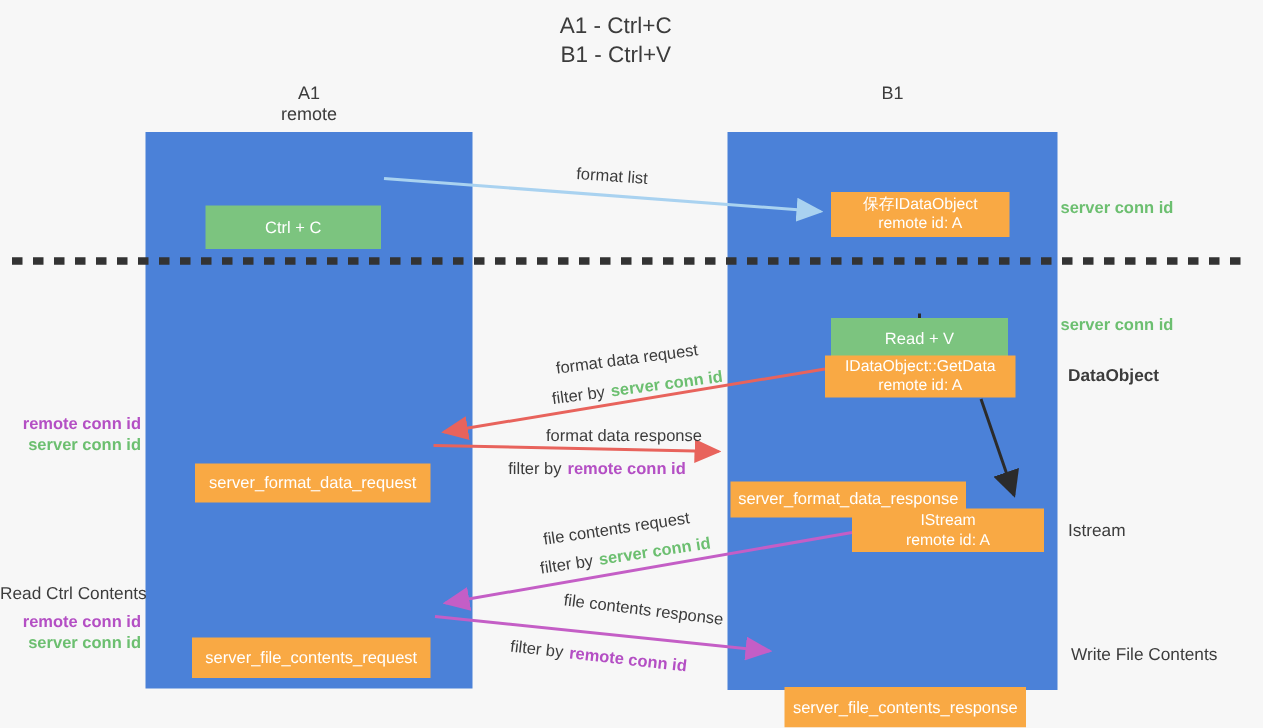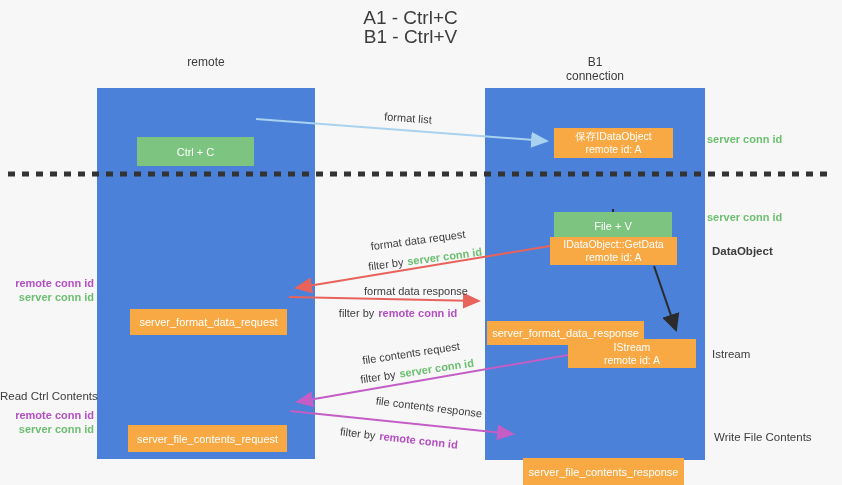--- a/index.html
+++ b/index.html
@@ -10,21 +10,21 @@
   .canvas{
     position:relative;
     width:842px;height:485px;
     background:#f7f7f7;
     overflow:hidden;
   }
   .abs{position:absolute;}
   .title{
     top:8px;left:0;width:821px;
     text-align:center;
-    font-size:19px;line-height:19px;
+    font-size:15px;line-height:19px;
     color:#3c3c3c;
   }
   .lane-header{
     top:55px;text-align:center;
     font-size:12px;line-height:14px;
     color:#3c3c3c;
   }
   .lane{
     background:#4b81d8;
   }
@@ -66,25 +66,25 @@
 <body>
 
 <div class="canvas">
 
   <div class="abs title">
     <div>A1 - Ctrl+C</div>
     <div>B1 - Ctrl+V</div>
   </div>
 
   <div class="abs lane-header" style="left:97px;width:218px;">
+    <div>A1</div>
     <div>remote</div>
   </div>
   <div class="abs lane-header" style="left:485px;width:220px;">
     <div>B1</div>
-    <div>connection</div>
   </div>
 
   <div class="abs lane" style="left:97px;top:88px;width:218px;height:371px;"></div>
   <div class="abs lane" style="left:485px;top:88px;width:220px;height:372px;"></div>
 
   <svg class="abs overlay" viewBox="0 0 842 485">
     <defs>
       <marker id="m-blue" markerWidth="9" markerHeight="8" refX="8" refY="4" orient="auto">
         <path d="M0,0 L9,4 L0,8 z" fill="#a9d2f0"></path>
       </marker>
@@ -111,21 +111,21 @@
   <div class="abs node node-green node-1line" style="left:137px;top:105px;width:117px;height:29px;">
     <span>Ctrl + C</span>
   </div>
 
   <div class="abs node node-orange node-2line" style="left:554px;top:128px;width:119px;height:30px;">
     <span>保存IDataObject</span>
     <span>remote id: A</span>
   </div>
 
   <div class="abs node node-green node-1line" style="left:554px;top:180px;width:118px;height:27px;">
-    <span>File + V</span>
+    <span>Read + V</span>
   </div>
 
   <div class="abs node node-orange node-2line" style="left:550px;top:237px;width:127px;height:28px;">
     <span>IDataObject::GetData</span>
     <span>remote id: A</span>
   </div>
 
   <div class="abs node node-orange node-1line" style="left:130px;top:277px;width:157px;height:26px;text-align:center;">
     <span>server_format_data_request</span>
   </div>

